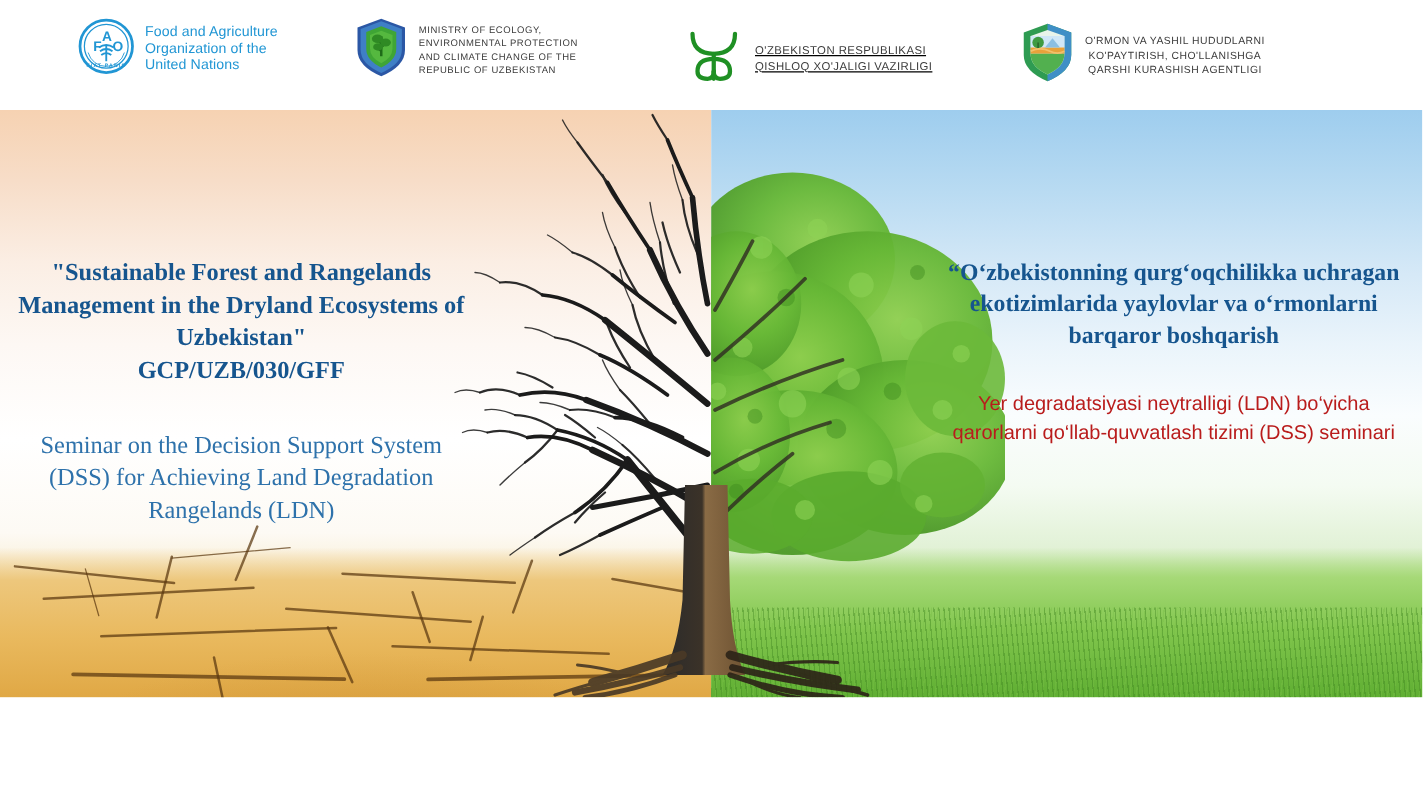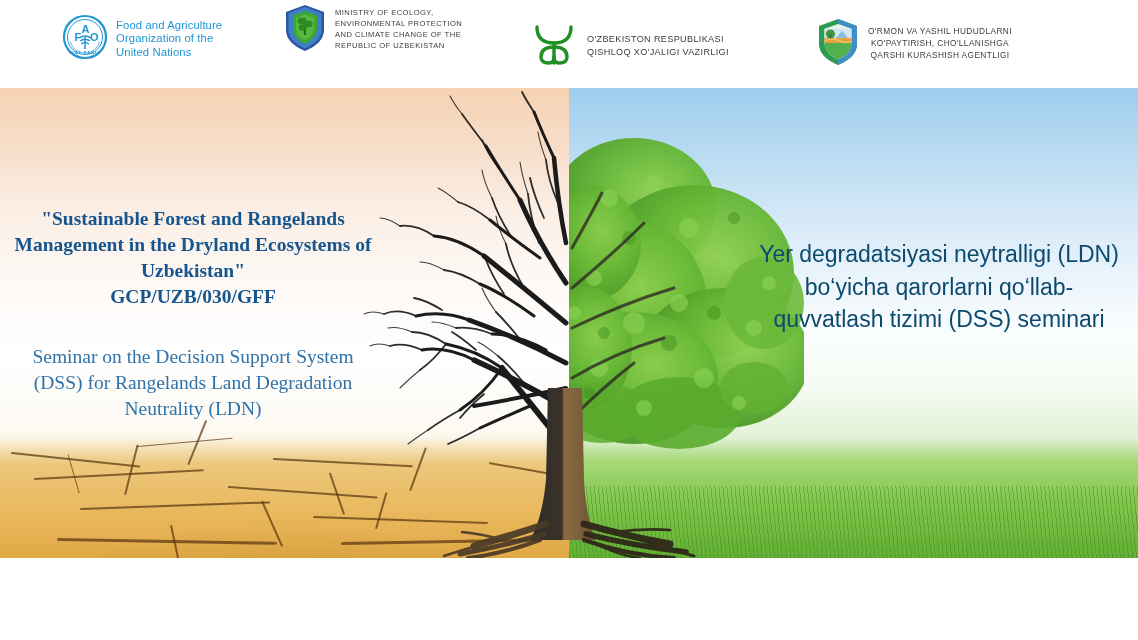--- a/index.html
+++ b/index.html
@@ -49,32 +49,32 @@
   #logo-fao { left: 62px; top: 14px; }
   #logo-fao .logo-text {
     font-family: "Liberation Sans", sans-serif;
     font-size: 11.3px;
     font-weight: normal;
     color: #2196d4;
     letter-spacing: 0.1px;
   }
 
   
-  #logo-ecology { left: 283px; top: 3px; }
+  #logo-ecology { left: 283px; top: 13px; }
   #logo-ecology .logo-text {
     font-family: "Liberation Sans", sans-serif;
     font-size: 7.6px;
     font-weight: normal;
     color: #3c3c3c;
     letter-spacing: 0.45px;
     line-height: 1.42;
   }
 
   
-  #logo-agri { left: 529px; top: 19px; }
+  #logo-agri { left: 546px; top: 19px; text-decoration: underline; }
   #logo-agri .logo-text {
     font-family: "Liberation Sans", sans-serif;
     font-size: 9.1px;
     font-weight: normal;
     color: #3c3c3c;
     letter-spacing: 0.35px;
     line-height: 1.38;
   }
 
   
@@ -214,22 +214,22 @@
     font-family: "Liberation Serif", serif;
     font-weight: normal;
     color: #2e72ab;
     font-size: 19.5px;
     line-height: 1.35;
     margin: 0;
   }
   .subtitle-sans {
     font-family: "Liberation Sans", sans-serif;
     font-weight: normal;
-    color: #0c4a6e;
-    font-size: 23px;
+    color: #b91c1c;
+    font-size: 16px;
     line-height: 1.42;
     margin: 0;
   }
   .spacer-gap { height: 34px; }
   .panel-right .spacer-gap { height: 32px; }
 
   
   .footer {
     position: absolute;
     left: 0; top: 558px;
@@ -509,24 +509,25 @@
           <path d="M280 444 Q310 440 336 442" stroke-width="2.6"></path>
           <path d="M262 456 Q286 468 306 470" stroke-width="2.4"></path>
         </g>
       </g>
     </svg>
 
     <div class="text-panel panel-left">
       <p class="title-serif">"Sustainable Forest and Rangelands Management in the Dryland Ecosystems of Uzbekistan"</p>
       <p class="title-serif">GCP/UZB/030/GFF</p>
       <div class="spacer-gap"></div>
-      <p class="subtitle-serif">Seminar on the Decision Support System (DSS) for Rangelands Land Degradation Neutrality (LDN)</p>
+      <p class="subtitle-serif">Seminar on the Decision Support System (DSS) for Achieving Land Degradation Rangelands (LDN)</p>
     </div>
 
     <div class="text-panel panel-right">
+      <p class="title-serif">“O‘zbekistonning qurg‘oqchilikka uchragan ekotizimlarida yaylovlar va o‘rmonlarni barqaror boshqarish</p>
       <div class="spacer-gap"></div>
       <p class="subtitle-sans">Yer degradatsiyasi neytralligi (LDN) bo‘yicha qarorlarni qo‘llab-quvvatlash tizimi (DSS) seminari</p>
     </div>
   </div>
 
   <div class="footer">
     
   </div>
 
 </div>

